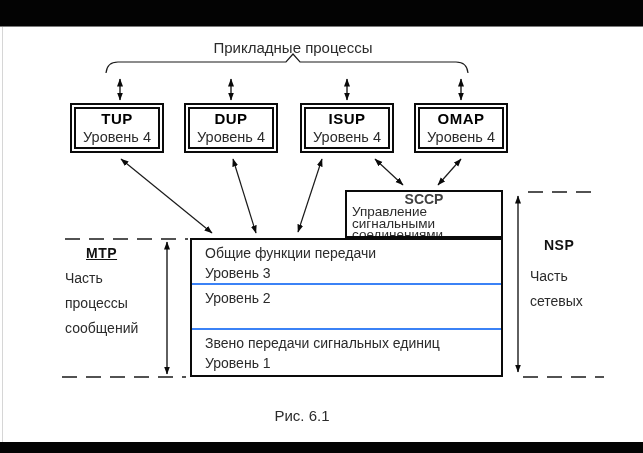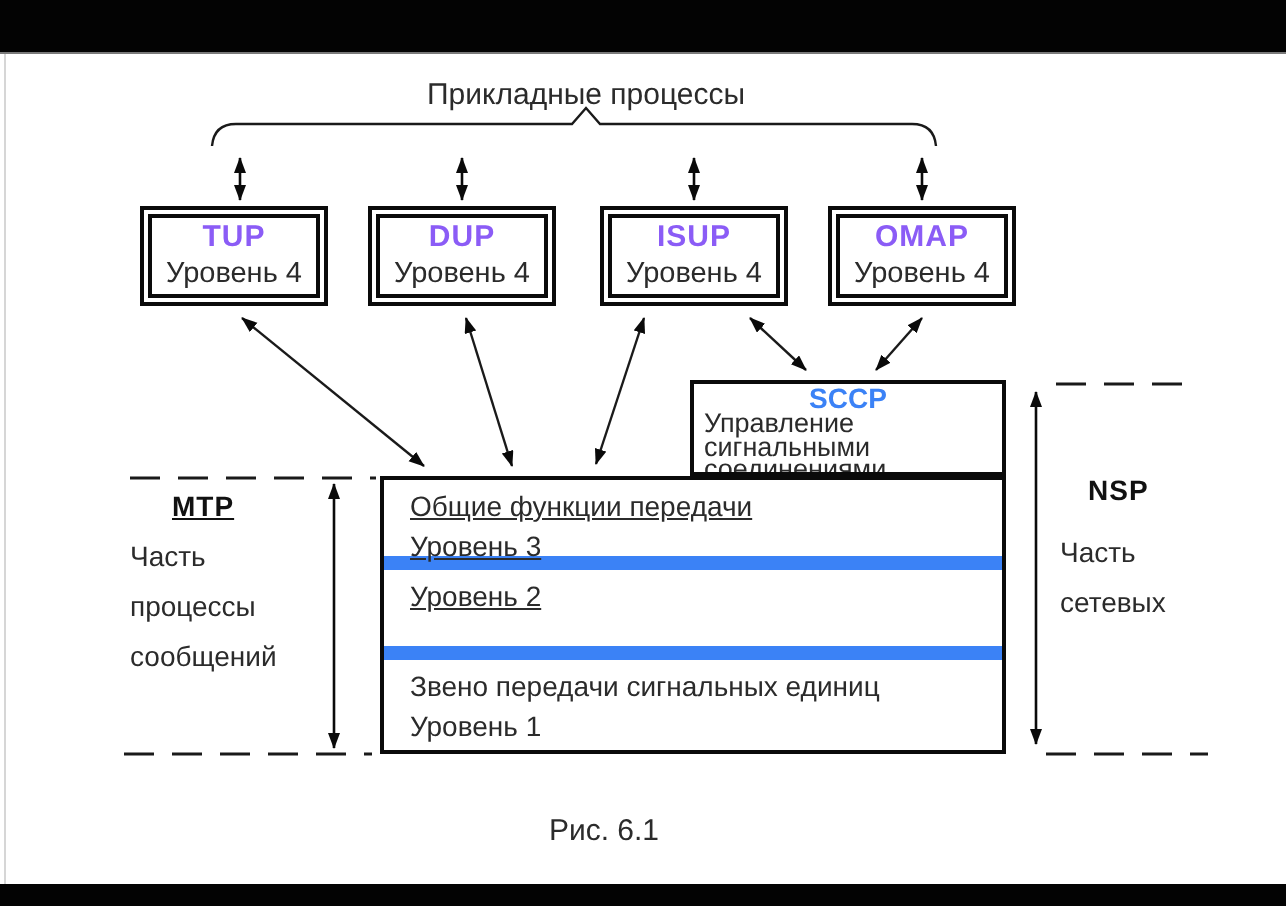--- a/index.html
+++ b/index.html
@@ -11,31 +11,31 @@
   .edge-line{position:absolute;left:2px;top:27px;width:1px;height:415px;background:#d6d6d6;}
   .abs{position:absolute;}
   svg.overlay{position:absolute;left:0;top:0;width:643px;height:453px;pointer-events:none;}
 
   .diagram-title{left:143px;top:39px;width:300px;text-align:center;font-size:15px;color:#2b2b2b;}
 
   .l4box{top:103px;width:94px;height:50px;box-sizing:border-box;border:2px solid #0a0a0a;
          background:#fff;padding:2px;}
   .l4box .inner{box-sizing:border-box;border:2px solid #0a0a0a;width:100%;height:100%;
          display:flex;flex-direction:column;align-items:center;justify-content:center;line-height:18px;}
-  .l4box .bname{font-weight:bold;font-size:15px;letter-spacing:.5px;color:#8b5cf6;}
+  .l4box .bname{font-weight:bold;font-size:15px;letter-spacing:.5px;color:#000000;}
   .l4box .blevel{font-size:14.5px;color:#2b2b2b;}
 
   .sccp{left:345px;top:190px;width:158px;height:48px;box-sizing:border-box;border:2px solid #0a0a0a;
         background:#fff;overflow:hidden;}
-  .sccp .bname{font-weight:bold;font-size:14px;text-align:center;line-height:13px;margin-top:1px;color:#3b82f6;}
+  .sccp .bname{font-weight:bold;font-size:14px;text-align:center;line-height:13px;margin-top:1px;color:#404040;}
   .sccp .sline{font-size:13.5px;line-height:11.5px;padding-left:5px;color:#2b2b2b;}
 
   .stack{left:190px;top:238px;width:313px;height:139px;box-sizing:border-box;border:2px solid #0a0a0a;background:#fff;}
   .srow{box-sizing:border-box;height:45px;padding:3px 4px 0 13px;font-size:14px;line-height:20px;color:#2b2b2b;}
-  .srow.b{border-bottom:7px solid #3b82f6;text-decoration:underline;}
+  .srow.b{border-bottom:2px solid #3b82f6;}
   .srow:last-child{height:43px;}
 
   .mtp-label{left:65px;top:241px;width:112px;font-size:14px;line-height:25px;color:#2b2b2b;}
   .mtp-label .abbr{font-weight:bold;color:#111;padding-left:21px;letter-spacing:.5px;text-decoration:underline;}
   .nsp-label{left:530px;top:197px;width:90px;font-size:14px;line-height:25px;color:#2b2b2b;}
   .nsp-label .abbr{font-weight:bold;color:#111;padding-left:14px;letter-spacing:.5px;margin-top:36px;}
   .nsp-label .grp{margin-top:6px;}
 
   .caption{left:232px;top:407px;width:140px;text-align:center;font-size:15px;color:#2b2b2b;}
 </style>

